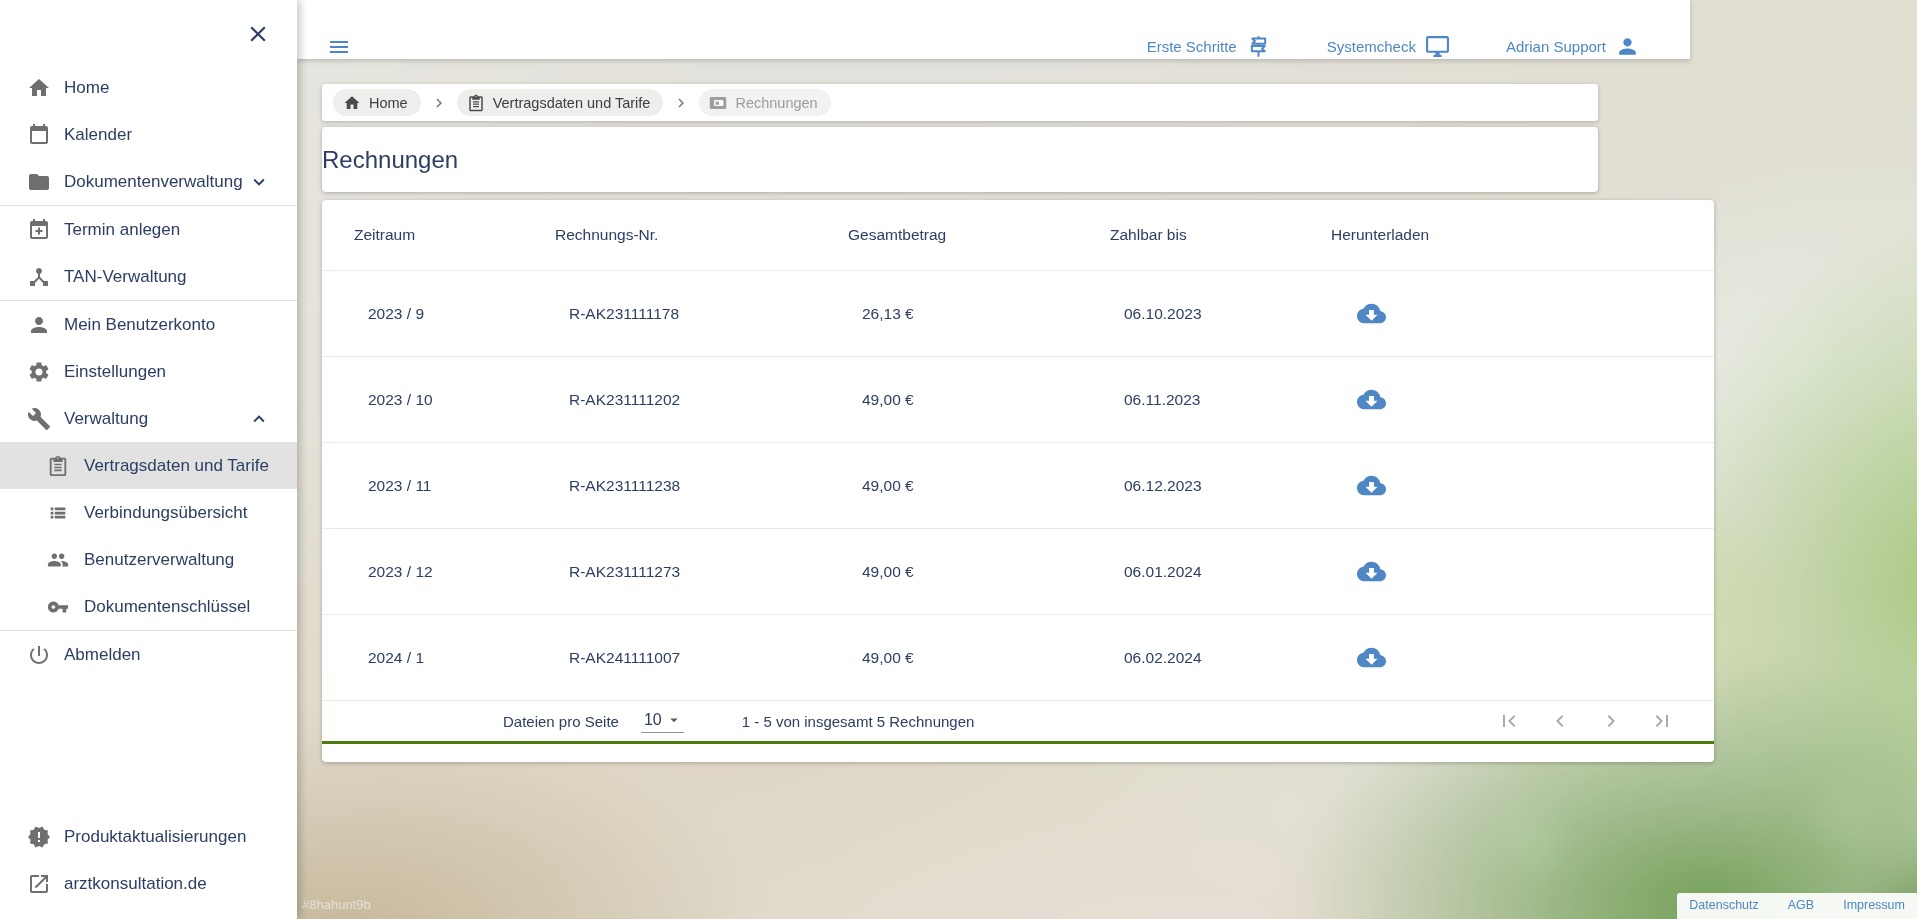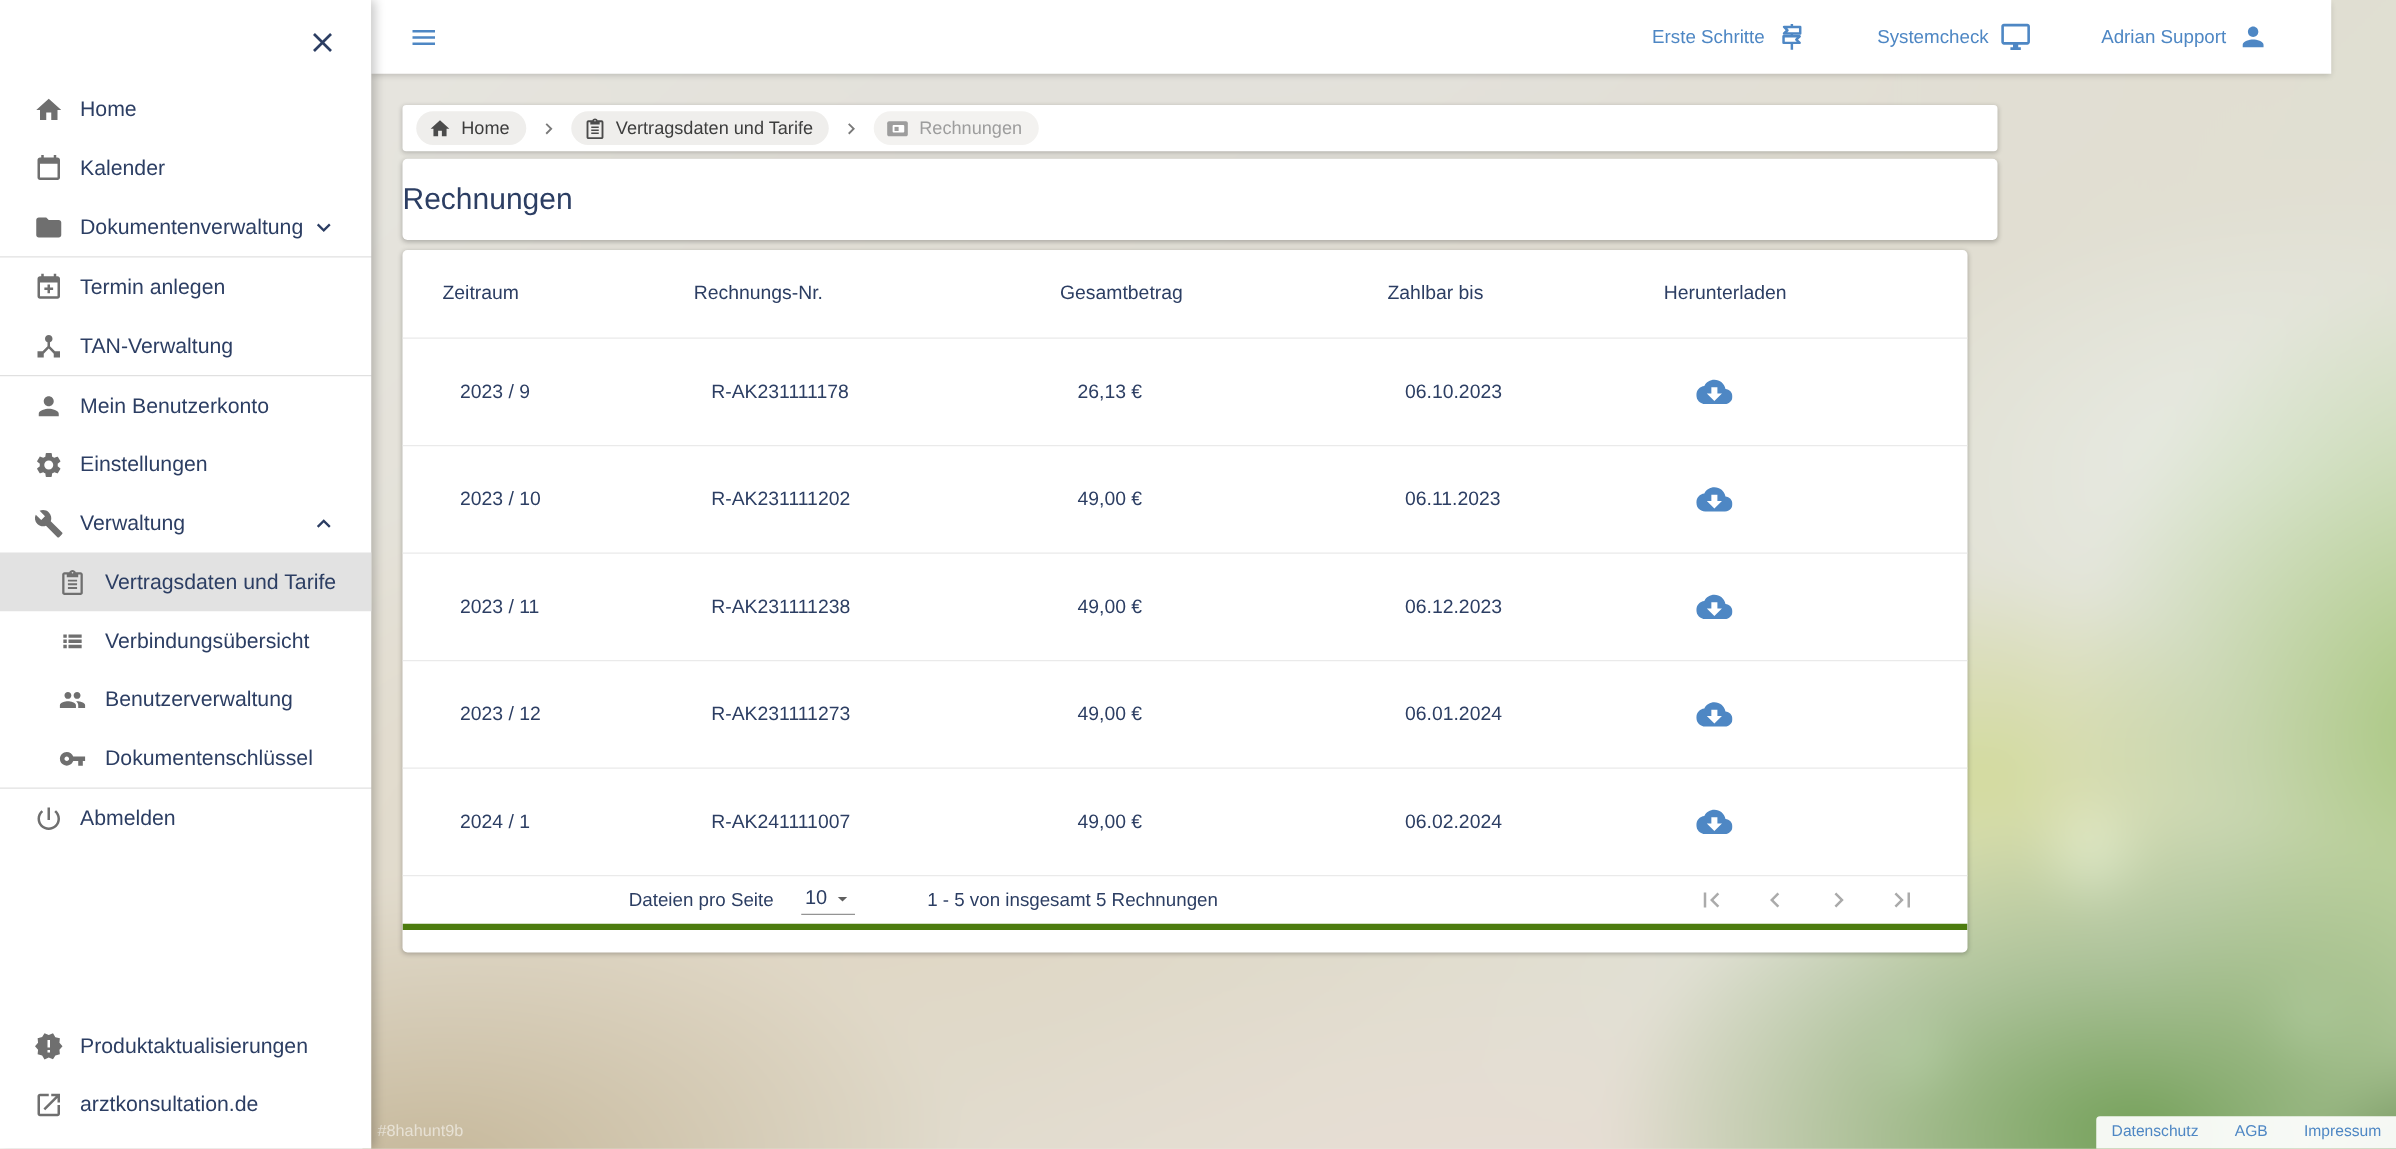--- a/index.html
+++ b/index.html
@@ -22,22 +22,22 @@
       radial-gradient(circle 55px at 75% 88%, rgba(250,255,245,0.75), transparent 70%),
       radial-gradient(500px 300px at 92% 42%, rgba(233,238,231,0.9), transparent 72%),
       radial-gradient(700px 280px at 55% 99%, rgba(233,220,212,0.9), transparent 70%),
       radial-gradient(600px 320px at 6% 97%, rgba(196,181,150,0.95), transparent 72%),
       radial-gradient(900px 420px at 25% 72%, rgba(223,213,193,0.9), transparent 75%),
       radial-gradient(1000px 380px at 45% 6%, rgba(227,226,221,0.95), transparent 80%),
       linear-gradient(135deg,#e7e6e1 0%,#e1dccf 45%,#e0e4d8 100%);
   }
   
   .topbar{
-    position:absolute;left:297px;top:0;width:1568px;height:59px;background:#fff;
-    box-shadow:0 2px 5px rgba(0,0,0,0.18);display:flex;align-items:center;z-index:10;
+    position:absolute;left:297px;top:0;width:1393px;height:59px;background:#fff;
+    box-shadow:0 2px 5px rgba(0,0,0,0.18);display:flex;align-items:flex-end;z-index:10;
   }
   .hamburger{margin-left:30px;width:24px;height:24px;color:#4e87c4;cursor:pointer;border:none;background:none;padding:0;}
   .topbar-right{margin-left:auto;margin-right:50px;display:flex;align-items:center;gap:56px;}
   .top-link{display:flex;align-items:center;gap:9px;color:#4e87c4;font-size:15px;cursor:pointer;}
   .top-link .ic{width:25px;height:25px;}
   .ic{display:inline-block;}
   .ic svg{display:block;width:100%;height:100%;}
   
   .sidebar{
     position:absolute;left:0;top:0;width:297px;height:919px;background:#fff;z-index:20;
@@ -66,29 +66,29 @@
   .chip.current .ic{color:#9d9d9d;}
   .crumb-sep{width:18px;height:18px;color:#7a7a7a;}
   
   .title-card{
     position:absolute;left:322px;top:127px;width:1276px;height:65px;background:#fff;border-radius:4px;
     box-shadow:0 1px 4px rgba(0,0,0,0.25);display:flex;align-items:center;z-index:5;
   }
   .page-title{font-size:24px;color:#2c3e63;margin-left:18px;}
   
   .table-card{
-    position:absolute;left:322px;top:200px;width:1252px;height:562px;background:#fff;border-radius:4px;
+    position:absolute;left:322px;top:200px;width:1392px;height:562px;background:#fff;border-radius:4px;
     box-shadow:0 1px 4px rgba(0,0,0,0.25);overflow:hidden;z-index:5;
   }
   .trow{display:grid;grid-template-columns:201px 293px 262px 221px 1fr;align-items:center;padding-left:32px;}
   .thead{height:70px;font-size:15.5px;color:#2c3e63;}
   .tbody-row{height:85px;border-top:1px solid #eaeaea;font-size:15.5px;color:#2c3e63;padding-left:46px;}
   .dl-btn{width:29px;height:29px;color:#4e87c4;margin-left:12px;border:none;background:none;padding:0;cursor:pointer;}
   .tfoot{
-    height:44px;border-top:1px solid #eaeaea;border-bottom:5px solid #4d7c0f;display:flex;align-items:center;
+    height:44px;border-top:1px solid #eaeaea;border-bottom:3px solid #4d7c0f;display:flex;align-items:center;
     font-size:15px;color:#2c3e63;padding-left:181px;box-sizing:border-box;
   }
   .pp-select{margin-left:22px;display:flex;align-items:center;border-bottom:1px solid #949494;padding:1px 1px 3px 3px;cursor:pointer;}
   .pp-value{font-size:16px;color:#2c3e63;}
   .pp-arrow{width:18px;height:18px;color:#5f5f5f;margin-left:3px;}
   .pg-summary{margin-left:58px;}
   .pager{margin-left:auto;display:flex;align-items:center;gap:27px;padding-right:40px;}
   .pg-btn{width:24px;height:24px;color:#ababab;border:none;background:none;padding:0;cursor:pointer;}
   
   .footer-links{

